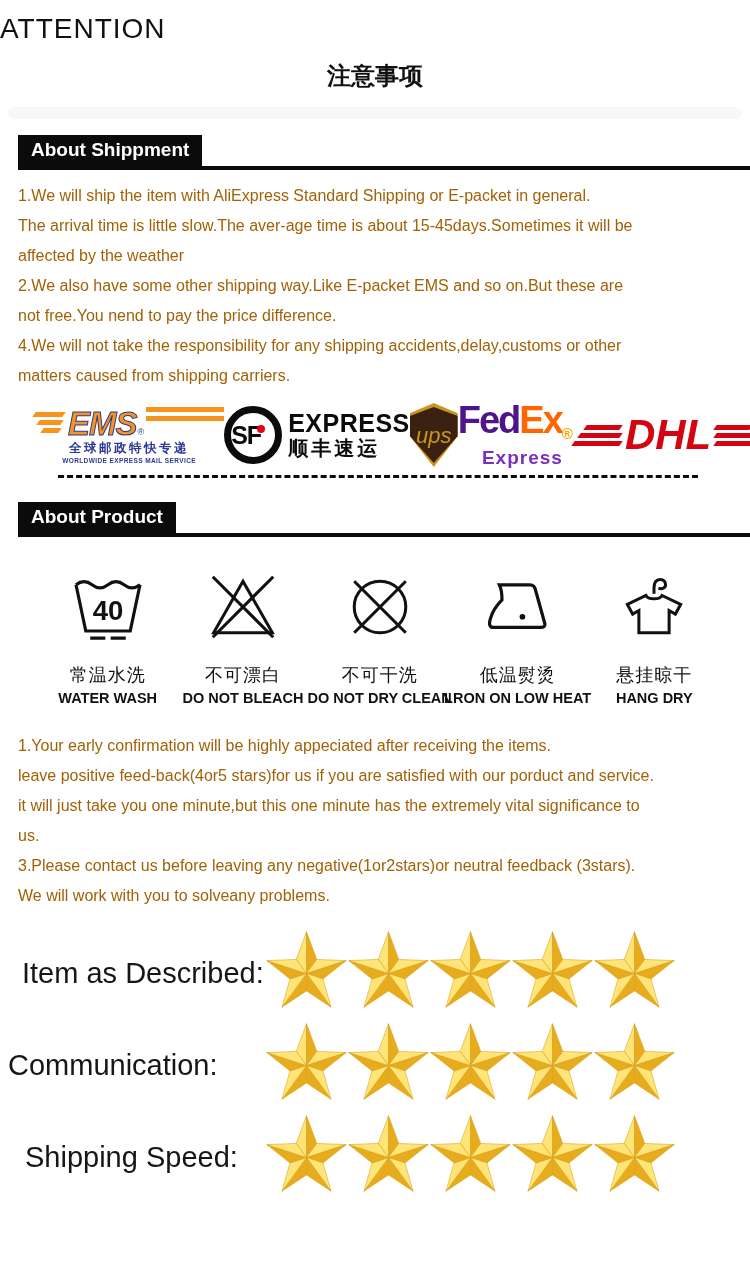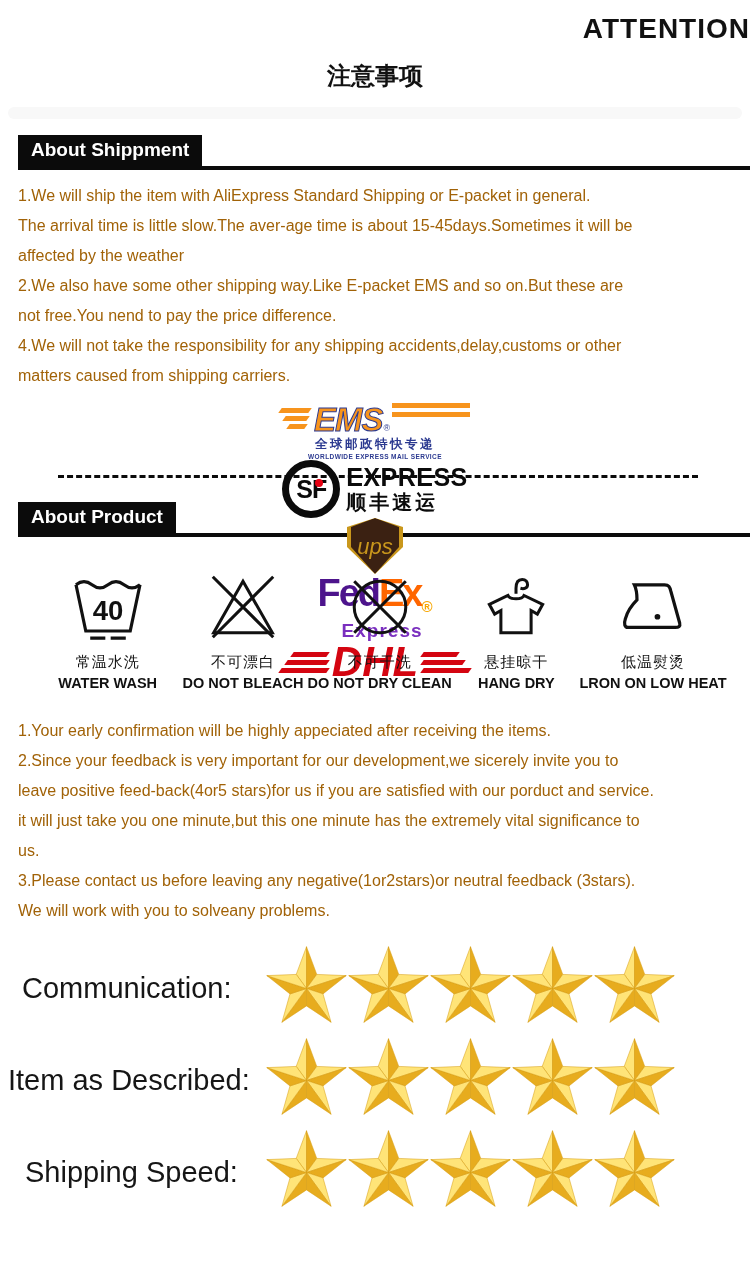--- a/index.html
+++ b/index.html
@@ -4,56 +4,56 @@
 <style>
   * { margin:0; padding:0; box-sizing:border-box; }
   html,body { background:#fff; }
   body {
     width:750px; height:1284px; margin:0 auto; overflow:hidden;
     font-family:"Liberation Sans", sans-serif; color:#111;
   }
   .page { width:750px; position:relative; }
 
   
-  .main-title { text-align:right; font-size:28px; font-weight:bold; letter-spacing:1px; padding-top:13px;padding-left:16px; }
+  .main-title { text-align:left; font-size:28px; font-weight:normal; letter-spacing:1px; padding-top:13px; }
   .sub-title  { text-align:center; font-size:24px; font-weight:bold; margin-top:15px; }
   .top-divider { height:12px; background:#f8f8f8; border-radius:6px; margin:15px 8px 0 8px; }
 
   
   .section-head { margin:0 0 0 18px; border-bottom:4px solid #0b0b0b; }
   .section-tab {
     display:inline-block; background:#0b0b0b; color:#fff; font-size:19px; font-weight:bold;
     padding:4px 13px 5px 13px; vertical-align:bottom;
   }
   .head-shipment { margin-top:16px; }
   .head-product  { margin-top:24px; }
   .head-feedback { margin-top:26px; }
 
   
   .para { margin:11px 18px 0 18px; font-size:16px; line-height:30px; color:#a16207; }
   .para div { white-space:nowrap; }
 
   
-  .logos { display:flex; align-items:center; justify-content:space-between; margin:12px 34px 0 34px; height:64px;flex-direction:column; }
+  .logos { display:flex; align-items:center; justify-content:space-between; margin:12px 34px 0 34px; height:64px; }
   .ems { display:flex; flex-direction:column; align-items:center; position:relative; }
   .ems-top { display:flex; align-items:flex-end; }
   .ems-chevrons { display:flex; flex-direction:column; gap:3px; margin-right:4px; margin-bottom:6px; }
   .ems-chevrons i { display:block; height:5px; background:#f7941d; transform:skewX(-35deg); }
   .ems-chevrons i:nth-child(1){width:30px;} .ems-chevrons i:nth-child(2){width:24px; margin-left:4px;} .ems-chevrons i:nth-child(3){width:18px; margin-left:8px;}
   .ems-word { font-size:33px; font-weight:bold; font-style:italic; color:#f7941d;
               -webkit-text-stroke:1px #2b3990; letter-spacing:-1px; line-height:30px; }
   .ems-reg { font-size:9px; color:#2b3990; align-self:flex-end; margin:0 2px 2px 1px; font-style:normal; }
   .ems-bars { display:flex; flex-direction:column; gap:4px; margin-bottom:18px; }
   .ems-bars i { display:block; height:5px; width:78px; background:#f7941d; }
   .ems-cn { font-size:12.5px; font-weight:bold; color:#2b3990; letter-spacing:2.5px; margin-top:1px; }
   .ems-en { font-size:6.5px; font-weight:bold; color:#2b3990; letter-spacing:.4px; }
 
   .sf { display:flex; align-items:center; }
   .sf-ring { width:58px; height:58px; border:7px solid #0b0b0b; border-radius:50%;
-             display:flex; align-items:center; justify-content:center; position:relative; }
+             display:flex; align-items:center; position:relative; }
   .sf-letters { font-size:25px; font-weight:bold; letter-spacing:-1px; color:#0b0b0b; }
   .sf-dot { position:absolute; width:8px; height:8px; background:#e60012; border-radius:50%; top:12px; right:10px; }
   .sf-text { margin-left:6px; display:flex; flex-direction:column; }
   .sf-express { font-size:25px; font-weight:bold; color:#0b0b0b; line-height:25px; letter-spacing:.5px; }
   .sf-cn { font-size:20px; font-weight:bold; color:#0b0b0b; line-height:24px; letter-spacing:3px; }
 
   .ups-shield { width:56px; height:64px; background:#c9971c; position:relative;
                 clip-path:polygon(50% 0,100% 16%,100% 52%,50% 100%,0 52%,0 16%); display:flex; align-items:center; justify-content:center; }
   .ups-inner { width:48px; height:56px; background:#3b2112;
                clip-path:polygon(50% 0,100% 16%,100% 52%,50% 100%,0 52%,0 16%); display:flex; align-items:center; justify-content:center; }
@@ -73,21 +73,21 @@
   .dhl-bars.left i:nth-child(1){width:36px;} .dhl-bars.left i:nth-child(2){width:42px;} .dhl-bars.left i:nth-child(3){width:48px;}
   .dhl-bars.right i:nth-child(1){width:36px;} .dhl-bars.right i:nth-child(2){width:42px;} .dhl-bars.right i:nth-child(3){width:48px;}
   .dhl-word { color:#d40511; font-size:42px; font-weight:bold; font-style:italic; letter-spacing:0px; margin:0 4px; line-height:40px; }
 
   .dashed-line { border-top:3px dashed #0b0b0b; margin:8px 52px 0 58px; }
 
   
   .care-row { display:flex; justify-content:space-between; margin:30px 28px 0 40px; }
   .care-item { width:138px; display:flex; flex-direction:column; align-items:center; }
   .care-item svg { width:80px; height:80px; }
-  .care-cn { font-size:15px; color:#111; margin-top:6px; letter-spacing:1px; white-space:nowrap; }
+  .care-cn { font-size:18px; color:#111; margin-top:16px; letter-spacing:1px; white-space:nowrap; }
   .care-en { font-size:14.5px; font-weight:bold; color:#111; margin-top:3px; white-space:nowrap; }
 
   
   .ratings { margin:16px 0 0 0; }
   .rating-row { display:flex; align-items:center; height:92px; }
   .rating-label { font-size:29px; color:#161616; width:268px; padding-left:22px; white-space:nowrap; }
   .rating-row:nth-child(2) .rating-label { padding-left:8px; }
   .rating-row:nth-child(3) .rating-label { padding-left:25px; }
   .stars { display:flex; align-items:center; }
   .star { width:87px; height:87px; margin-left:-5px; }
@@ -211,119 +211,118 @@
           <circle cx="45" cy="45" r="29"></circle>
           <path d="M16,16 L74,74 M74,16 L16,74"></path>
         </g>
       </svg>
       <div class="care-cn">不可干洗</div>
       <div class="care-en">DO NOT DRY CLEAN</div>
     </div>
 
     <div class="care-item">
       <svg viewBox="0 0 90 90">
+        <g fill="none" stroke="#111" stroke-width="3.6">
+          <path d="M24,20 H58 C63,20 64,23 65,27 L75,63 C76,67 74,68 70,68 H17 C13,68 12,64 14,58 C17,47 23,41 27,37 C27,30 26,24 24,20 Z"></path>
+        </g>
+        <circle cx="50" cy="56" r="3.2" fill="#111"></circle>
+      </svg>
+      <div class="care-cn">低温熨烫</div>
+      <div class="care-en">LRON ON LOW HEAT</div>
+    </div>
+
+    <div class="care-item">
+      <svg viewBox="0 0 90 90">
         <g fill="none" stroke="#111" stroke-width="3.4">
           <path d="M45,30 V24 C45,17 48,14 52,14 C56,14 58,17 58,20 C58,24 54,25 50,24"></path>
           <path d="M36,32 L15,42 L21,53 L28,49 L28,74 H62 L62,49 L69,53 L75,42 L54,32 C52,37 38,37 36,32 Z"></path>
         </g>
       </svg>
       <div class="care-cn">悬挂晾干</div>
       <div class="care-en">HANG DRY</div>
     </div>
-
-    <div class="care-item">
-      <svg viewBox="0 0 90 90">
-        <g fill="none" stroke="#111" stroke-width="3.6">
-          <path d="M24,20 H58 C63,20 64,23 65,27 L75,63 C76,67 74,68 70,68 H17 C13,68 12,64 14,58 C17,47 23,41 27,37 C27,30 26,24 24,20 Z"></path>
-        </g>
-        <circle cx="50" cy="56" r="3.2" fill="#111"></circle>
-      </svg>
-      <div class="care-cn">低温熨烫</div>
-      <div class="care-en">LRON ON LOW HEAT</div>
-    </div>
   </div>
 
   <div class="para" style="margin-top:25px;">
     <div>1.Your early confirmation will be highly appeciated after receiving the items.</div>
-    <div>2.Since your feedback is very important for our development,we sicerely invite you to</div>
     <div>leave positive feed-back(4or5 stars)for us if you are satisfied with our porduct and service.</div>
     <div>it will just take you one minute,but this one minute has the extremely vital significance to</div>
     <div>us.</div>
     <div>3.Please contact us before leaving any negative(1or2stars)or neutral feedback (3stars).</div>
     <div>We will work with you to solveany problems.</div>
   </div>
 
   <div class="ratings">
     <div class="rating-row">
+      <span class="rating-label">Item as Described:</span>
+      <span class="stars">
+          <svg class="star" viewBox="0 0 100 100">
+            <polygon points="50,50 50,2 38.2,33.8" fill="#ffe478" stroke="#d79d12" stroke-width="0.6"></polygon>
+            <polygon points="50,50 50,2 61.8,33.8" fill="#e7ac1e" stroke="#d79d12" stroke-width="0.6"></polygon>
+            <polygon points="50,50 95.6,35.2 61.8,33.8" fill="#ffe478" stroke="#d79d12" stroke-width="0.6"></polygon>
+            <polygon points="50,50 95.6,35.2 69,56.2" fill="#e7ac1e" stroke="#d79d12" stroke-width="0.6"></polygon>
+            <polygon points="50,50 78.2,88.8 69,56.2" fill="#ffe478" stroke="#d79d12" stroke-width="0.6"></polygon>
+            <polygon points="50,50 78.2,88.8 50,70" fill="#e7ac1e" stroke="#d79d12" stroke-width="0.6"></polygon>
+            <polygon points="50,50 21.8,88.8 50,70" fill="#e7ac1e" stroke="#d79d12" stroke-width="0.6"></polygon>
+            <polygon points="50,50 21.8,88.8 31,56.2" fill="#ffe478" stroke="#d79d12" stroke-width="0.6"></polygon>
+            <polygon points="50,50 4.4,35.2 31,56.2" fill="#e7ac1e" stroke="#d79d12" stroke-width="0.6"></polygon>
+            <polygon points="50,50 4.4,35.2 38.2,33.8" fill="#ffe478" stroke="#d79d12" stroke-width="0.6"></polygon>
+          </svg>
+          <svg class="star" viewBox="0 0 100 100">
+            <polygon points="50,50 50,2 38.2,33.8" fill="#ffe478" stroke="#d79d12" stroke-width="0.6"></polygon>
+            <polygon points="50,50 50,2 61.8,33.8" fill="#e7ac1e" stroke="#d79d12" stroke-width="0.6"></polygon>
+            <polygon points="50,50 95.6,35.2 61.8,33.8" fill="#ffe478" stroke="#d79d12" stroke-width="0.6"></polygon>
+            <polygon points="50,50 95.6,35.2 69,56.2" fill="#e7ac1e" stroke="#d79d12" stroke-width="0.6"></polygon>
+            <polygon points="50,50 78.2,88.8 69,56.2" fill="#ffe478" stroke="#d79d12" stroke-width="0.6"></polygon>
+            <polygon points="50,50 78.2,88.8 50,70" fill="#e7ac1e" stroke="#d79d12" stroke-width="0.6"></polygon>
+            <polygon points="50,50 21.8,88.8 50,70" fill="#e7ac1e" stroke="#d79d12" stroke-width="0.6"></polygon>
+            <polygon points="50,50 21.8,88.8 31,56.2" fill="#ffe478" stroke="#d79d12" stroke-width="0.6"></polygon>
+            <polygon points="50,50 4.4,35.2 31,56.2" fill="#e7ac1e" stroke="#d79d12" stroke-width="0.6"></polygon>
+            <polygon points="50,50 4.4,35.2 38.2,33.8" fill="#ffe478" stroke="#d79d12" stroke-width="0.6"></polygon>
+          </svg>
+          <svg class="star" viewBox="0 0 100 100">
+            <polygon points="50,50 50,2 38.2,33.8" fill="#ffe478" stroke="#d79d12" stroke-width="0.6"></polygon>
+            <polygon points="50,50 50,2 61.8,33.8" fill="#e7ac1e" stroke="#d79d12" stroke-width="0.6"></polygon>
+            <polygon points="50,50 95.6,35.2 61.8,33.8" fill="#ffe478" stroke="#d79d12" stroke-width="0.6"></polygon>
+            <polygon points="50,50 95.6,35.2 69,56.2" fill="#e7ac1e" stroke="#d79d12" stroke-width="0.6"></polygon>
+            <polygon points="50,50 78.2,88.8 69,56.2" fill="#ffe478" stroke="#d79d12" stroke-width="0.6"></polygon>
+            <polygon points="50,50 78.2,88.8 50,70" fill="#e7ac1e" stroke="#d79d12" stroke-width="0.6"></polygon>
+            <polygon points="50,50 21.8,88.8 50,70" fill="#e7ac1e" stroke="#d79d12" stroke-width="0.6"></polygon>
+            <polygon points="50,50 21.8,88.8 31,56.2" fill="#ffe478" stroke="#d79d12" stroke-width="0.6"></polygon>
+            <polygon points="50,50 4.4,35.2 31,56.2" fill="#e7ac1e" stroke="#d79d12" stroke-width="0.6"></polygon>
+            <polygon points="50,50 4.4,35.2 38.2,33.8" fill="#ffe478" stroke="#d79d12" stroke-width="0.6"></polygon>
+          </svg>
+          <svg class="star" viewBox="0 0 100 100">
+            <polygon points="50,50 50,2 38.2,33.8" fill="#ffe478" stroke="#d79d12" stroke-width="0.6"></polygon>
+            <polygon points="50,50 50,2 61.8,33.8" fill="#e7ac1e" stroke="#d79d12" stroke-width="0.6"></polygon>
+            <polygon points="50,50 95.6,35.2 61.8,33.8" fill="#ffe478" stroke="#d79d12" stroke-width="0.6"></polygon>
+            <polygon points="50,50 95.6,35.2 69,56.2" fill="#e7ac1e" stroke="#d79d12" stroke-width="0.6"></polygon>
+            <polygon points="50,50 78.2,88.8 69,56.2" fill="#ffe478" stroke="#d79d12" stroke-width="0.6"></polygon>
+            <polygon points="50,50 78.2,88.8 50,70" fill="#e7ac1e" stroke="#d79d12" stroke-width="0.6"></polygon>
+            <polygon points="50,50 21.8,88.8 50,70" fill="#e7ac1e" stroke="#d79d12" stroke-width="0.6"></polygon>
+            <polygon points="50,50 21.8,88.8 31,56.2" fill="#ffe478" stroke="#d79d12" stroke-width="0.6"></polygon>
+            <polygon points="50,50 4.4,35.2 31,56.2" fill="#e7ac1e" stroke="#d79d12" stroke-width="0.6"></polygon>
+            <polygon points="50,50 4.4,35.2 38.2,33.8" fill="#ffe478" stroke="#d79d12" stroke-width="0.6"></polygon>
+          </svg>
+          <svg class="star" viewBox="0 0 100 100">
+            <polygon points="50,50 50,2 38.2,33.8" fill="#ffe478" stroke="#d79d12" stroke-width="0.6"></polygon>
+            <polygon points="50,50 50,2 61.8,33.8" fill="#e7ac1e" stroke="#d79d12" stroke-width="0.6"></polygon>
+            <polygon points="50,50 95.6,35.2 61.8,33.8" fill="#ffe478" stroke="#d79d12" stroke-width="0.6"></polygon>
+            <polygon points="50,50 95.6,35.2 69,56.2" fill="#e7ac1e" stroke="#d79d12" stroke-width="0.6"></polygon>
+            <polygon points="50,50 78.2,88.8 69,56.2" fill="#ffe478" stroke="#d79d12" stroke-width="0.6"></polygon>
+            <polygon points="50,50 78.2,88.8 50,70" fill="#e7ac1e" stroke="#d79d12" stroke-width="0.6"></polygon>
+            <polygon points="50,50 21.8,88.8 50,70" fill="#e7ac1e" stroke="#d79d12" stroke-width="0.6"></polygon>
+            <polygon points="50,50 21.8,88.8 31,56.2" fill="#ffe478" stroke="#d79d12" stroke-width="0.6"></polygon>
+            <polygon points="50,50 4.4,35.2 31,56.2" fill="#e7ac1e" stroke="#d79d12" stroke-width="0.6"></polygon>
+            <polygon points="50,50 4.4,35.2 38.2,33.8" fill="#ffe478" stroke="#d79d12" stroke-width="0.6"></polygon>
+          </svg>
+        </span>
+    </div>
+    <div class="rating-row">
       <span class="rating-label">Communication:</span>
-      <span class="stars">
-          <svg class="star" viewBox="0 0 100 100">
-            <polygon points="50,50 50,2 38.2,33.8" fill="#ffe478" stroke="#d79d12" stroke-width="0.6"></polygon>
-            <polygon points="50,50 50,2 61.8,33.8" fill="#e7ac1e" stroke="#d79d12" stroke-width="0.6"></polygon>
-            <polygon points="50,50 95.6,35.2 61.8,33.8" fill="#ffe478" stroke="#d79d12" stroke-width="0.6"></polygon>
-            <polygon points="50,50 95.6,35.2 69,56.2" fill="#e7ac1e" stroke="#d79d12" stroke-width="0.6"></polygon>
-            <polygon points="50,50 78.2,88.8 69,56.2" fill="#ffe478" stroke="#d79d12" stroke-width="0.6"></polygon>
-            <polygon points="50,50 78.2,88.8 50,70" fill="#e7ac1e" stroke="#d79d12" stroke-width="0.6"></polygon>
-            <polygon points="50,50 21.8,88.8 50,70" fill="#e7ac1e" stroke="#d79d12" stroke-width="0.6"></polygon>
-            <polygon points="50,50 21.8,88.8 31,56.2" fill="#ffe478" stroke="#d79d12" stroke-width="0.6"></polygon>
-            <polygon points="50,50 4.4,35.2 31,56.2" fill="#e7ac1e" stroke="#d79d12" stroke-width="0.6"></polygon>
-            <polygon points="50,50 4.4,35.2 38.2,33.8" fill="#ffe478" stroke="#d79d12" stroke-width="0.6"></polygon>
-          </svg>
-          <svg class="star" viewBox="0 0 100 100">
-            <polygon points="50,50 50,2 38.2,33.8" fill="#ffe478" stroke="#d79d12" stroke-width="0.6"></polygon>
-            <polygon points="50,50 50,2 61.8,33.8" fill="#e7ac1e" stroke="#d79d12" stroke-width="0.6"></polygon>
-            <polygon points="50,50 95.6,35.2 61.8,33.8" fill="#ffe478" stroke="#d79d12" stroke-width="0.6"></polygon>
-            <polygon points="50,50 95.6,35.2 69,56.2" fill="#e7ac1e" stroke="#d79d12" stroke-width="0.6"></polygon>
-            <polygon points="50,50 78.2,88.8 69,56.2" fill="#ffe478" stroke="#d79d12" stroke-width="0.6"></polygon>
-            <polygon points="50,50 78.2,88.8 50,70" fill="#e7ac1e" stroke="#d79d12" stroke-width="0.6"></polygon>
-            <polygon points="50,50 21.8,88.8 50,70" fill="#e7ac1e" stroke="#d79d12" stroke-width="0.6"></polygon>
-            <polygon points="50,50 21.8,88.8 31,56.2" fill="#ffe478" stroke="#d79d12" stroke-width="0.6"></polygon>
-            <polygon points="50,50 4.4,35.2 31,56.2" fill="#e7ac1e" stroke="#d79d12" stroke-width="0.6"></polygon>
-            <polygon points="50,50 4.4,35.2 38.2,33.8" fill="#ffe478" stroke="#d79d12" stroke-width="0.6"></polygon>
-          </svg>
-          <svg class="star" viewBox="0 0 100 100">
-            <polygon points="50,50 50,2 38.2,33.8" fill="#ffe478" stroke="#d79d12" stroke-width="0.6"></polygon>
-            <polygon points="50,50 50,2 61.8,33.8" fill="#e7ac1e" stroke="#d79d12" stroke-width="0.6"></polygon>
-            <polygon points="50,50 95.6,35.2 61.8,33.8" fill="#ffe478" stroke="#d79d12" stroke-width="0.6"></polygon>
-            <polygon points="50,50 95.6,35.2 69,56.2" fill="#e7ac1e" stroke="#d79d12" stroke-width="0.6"></polygon>
-            <polygon points="50,50 78.2,88.8 69,56.2" fill="#ffe478" stroke="#d79d12" stroke-width="0.6"></polygon>
-            <polygon points="50,50 78.2,88.8 50,70" fill="#e7ac1e" stroke="#d79d12" stroke-width="0.6"></polygon>
-            <polygon points="50,50 21.8,88.8 50,70" fill="#e7ac1e" stroke="#d79d12" stroke-width="0.6"></polygon>
-            <polygon points="50,50 21.8,88.8 31,56.2" fill="#ffe478" stroke="#d79d12" stroke-width="0.6"></polygon>
-            <polygon points="50,50 4.4,35.2 31,56.2" fill="#e7ac1e" stroke="#d79d12" stroke-width="0.6"></polygon>
-            <polygon points="50,50 4.4,35.2 38.2,33.8" fill="#ffe478" stroke="#d79d12" stroke-width="0.6"></polygon>
-          </svg>
-          <svg class="star" viewBox="0 0 100 100">
-            <polygon points="50,50 50,2 38.2,33.8" fill="#ffe478" stroke="#d79d12" stroke-width="0.6"></polygon>
-            <polygon points="50,50 50,2 61.8,33.8" fill="#e7ac1e" stroke="#d79d12" stroke-width="0.6"></polygon>
-            <polygon points="50,50 95.6,35.2 61.8,33.8" fill="#ffe478" stroke="#d79d12" stroke-width="0.6"></polygon>
-            <polygon points="50,50 95.6,35.2 69,56.2" fill="#e7ac1e" stroke="#d79d12" stroke-width="0.6"></polygon>
-            <polygon points="50,50 78.2,88.8 69,56.2" fill="#ffe478" stroke="#d79d12" stroke-width="0.6"></polygon>
-            <polygon points="50,50 78.2,88.8 50,70" fill="#e7ac1e" stroke="#d79d12" stroke-width="0.6"></polygon>
-            <polygon points="50,50 21.8,88.8 50,70" fill="#e7ac1e" stroke="#d79d12" stroke-width="0.6"></polygon>
-            <polygon points="50,50 21.8,88.8 31,56.2" fill="#ffe478" stroke="#d79d12" stroke-width="0.6"></polygon>
-            <polygon points="50,50 4.4,35.2 31,56.2" fill="#e7ac1e" stroke="#d79d12" stroke-width="0.6"></polygon>
-            <polygon points="50,50 4.4,35.2 38.2,33.8" fill="#ffe478" stroke="#d79d12" stroke-width="0.6"></polygon>
-          </svg>
-          <svg class="star" viewBox="0 0 100 100">
-            <polygon points="50,50 50,2 38.2,33.8" fill="#ffe478" stroke="#d79d12" stroke-width="0.6"></polygon>
-            <polygon points="50,50 50,2 61.8,33.8" fill="#e7ac1e" stroke="#d79d12" stroke-width="0.6"></polygon>
-            <polygon points="50,50 95.6,35.2 61.8,33.8" fill="#ffe478" stroke="#d79d12" stroke-width="0.6"></polygon>
-            <polygon points="50,50 95.6,35.2 69,56.2" fill="#e7ac1e" stroke="#d79d12" stroke-width="0.6"></polygon>
-            <polygon points="50,50 78.2,88.8 69,56.2" fill="#ffe478" stroke="#d79d12" stroke-width="0.6"></polygon>
-            <polygon points="50,50 78.2,88.8 50,70" fill="#e7ac1e" stroke="#d79d12" stroke-width="0.6"></polygon>
-            <polygon points="50,50 21.8,88.8 50,70" fill="#e7ac1e" stroke="#d79d12" stroke-width="0.6"></polygon>
-            <polygon points="50,50 21.8,88.8 31,56.2" fill="#ffe478" stroke="#d79d12" stroke-width="0.6"></polygon>
-            <polygon points="50,50 4.4,35.2 31,56.2" fill="#e7ac1e" stroke="#d79d12" stroke-width="0.6"></polygon>
-            <polygon points="50,50 4.4,35.2 38.2,33.8" fill="#ffe478" stroke="#d79d12" stroke-width="0.6"></polygon>
-          </svg>
-        </span>
-    </div>
-    <div class="rating-row">
-      <span class="rating-label">Item as Described:</span>
       <span class="stars">
           <svg class="star" viewBox="0 0 100 100">
             <polygon points="50,50 50,2 38.2,33.8" fill="#ffe478" stroke="#d79d12" stroke-width="0.6"></polygon>
             <polygon points="50,50 50,2 61.8,33.8" fill="#e7ac1e" stroke="#d79d12" stroke-width="0.6"></polygon>
             <polygon points="50,50 95.6,35.2 61.8,33.8" fill="#ffe478" stroke="#d79d12" stroke-width="0.6"></polygon>
             <polygon points="50,50 95.6,35.2 69,56.2" fill="#e7ac1e" stroke="#d79d12" stroke-width="0.6"></polygon>
             <polygon points="50,50 78.2,88.8 69,56.2" fill="#ffe478" stroke="#d79d12" stroke-width="0.6"></polygon>
             <polygon points="50,50 78.2,88.8 50,70" fill="#e7ac1e" stroke="#d79d12" stroke-width="0.6"></polygon>
             <polygon points="50,50 21.8,88.8 50,70" fill="#e7ac1e" stroke="#d79d12" stroke-width="0.6"></polygon>
             <polygon points="50,50 21.8,88.8 31,56.2" fill="#ffe478" stroke="#d79d12" stroke-width="0.6"></polygon>

